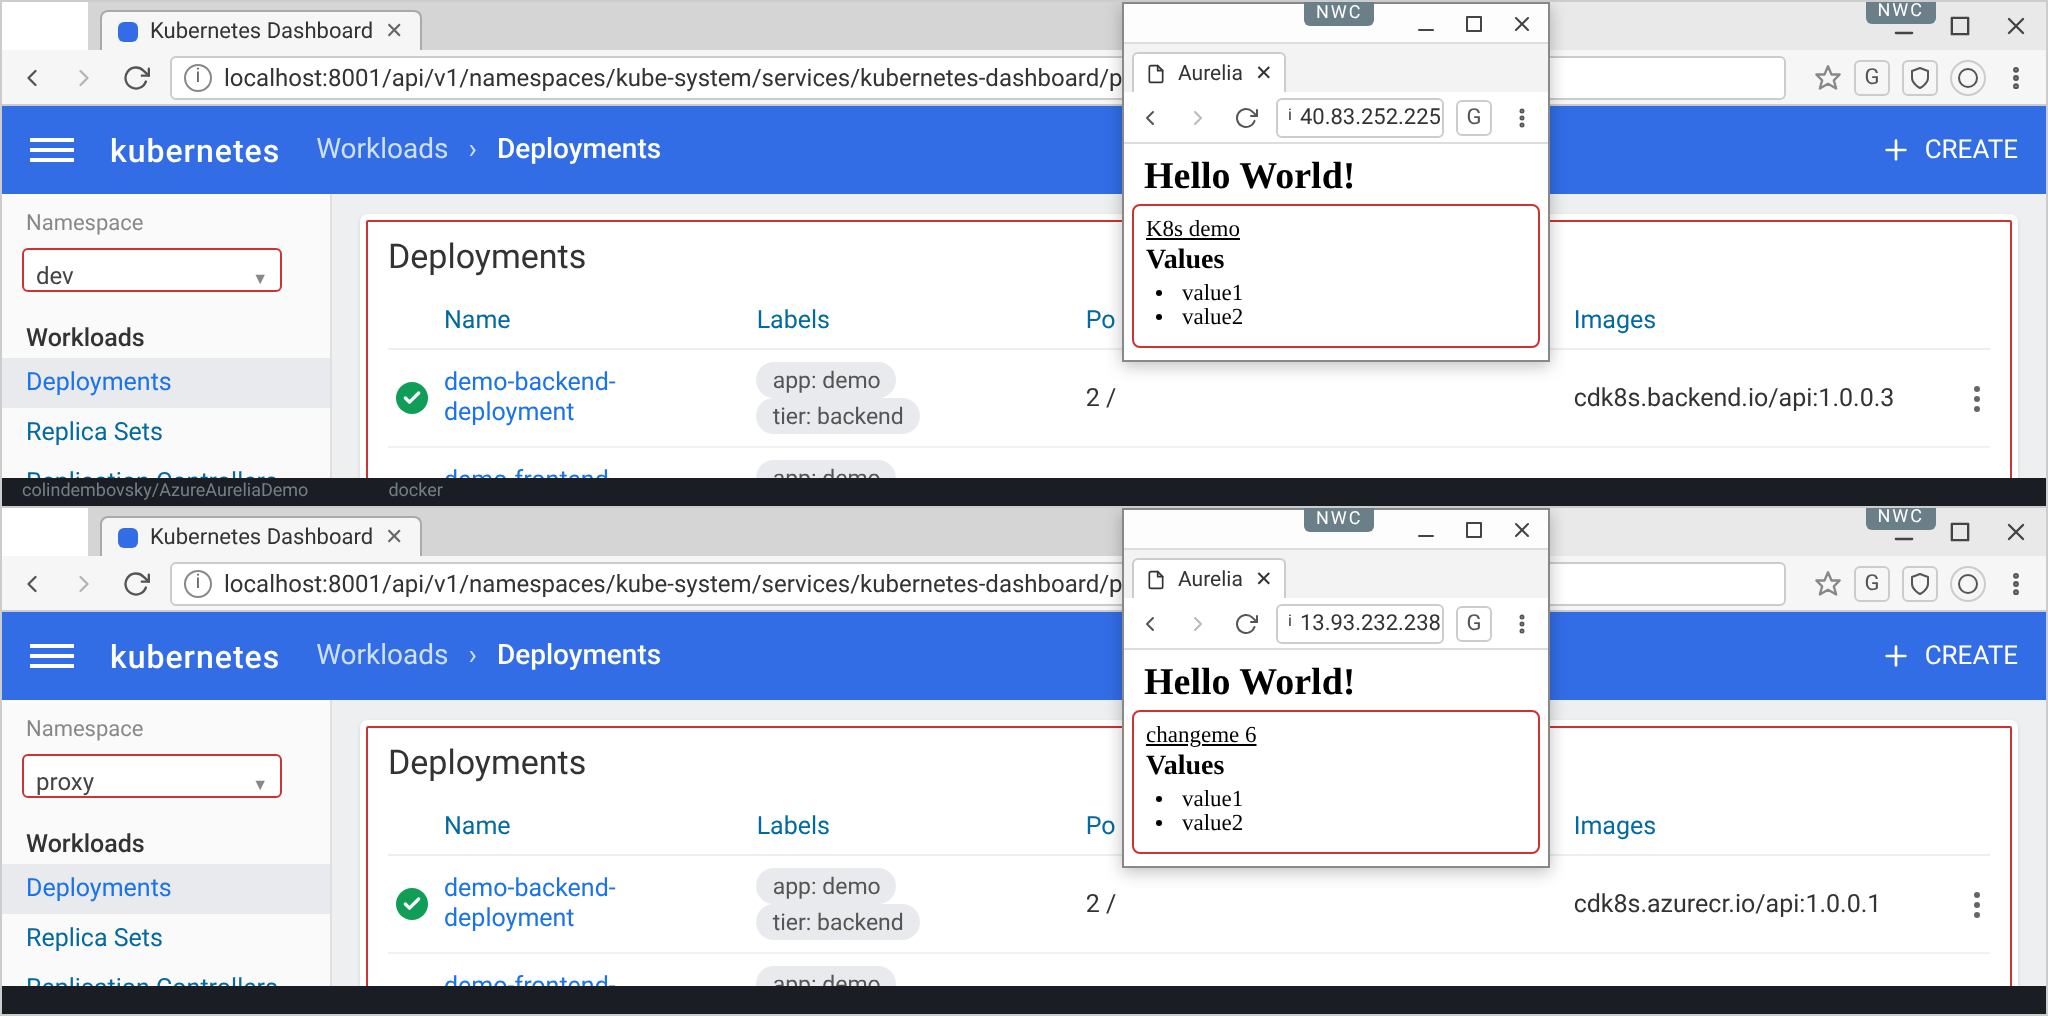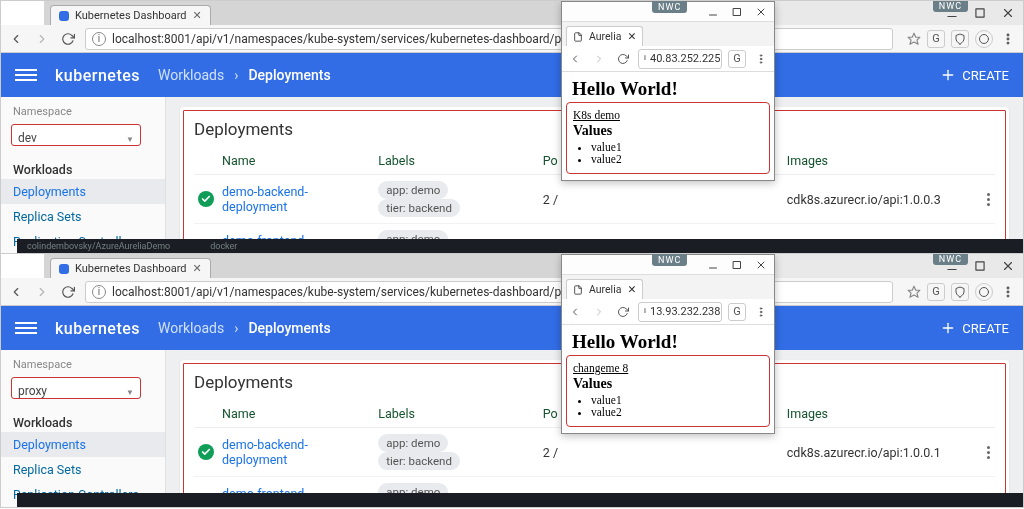--- a/index.html
+++ b/index.html
@@ -41,21 +41,21 @@
   .ns-label{ font-size:11px; color:#888; padding:2px 12px;}
   .ns-select{ margin:4px 24px 10px 10px; height:22px; border:1.5px solid #c33; border-radius:3px; display:flex; align-items:flex-end; justify-content:space-between; padding:0 6px; font-size:12px; color:#444; background:#fff;}
   .side-head{ font-size:12.5px; font-weight:500; color:#333; padding:6px 12px 2px 12px;}
   .side-item{ font-size:12.5px; color:#0369a1; padding:5px 12px; cursor:pointer;}
   .side-item.sel{ background:#e8eaed; color:#1a73e8;}
 
   .content{ flex:1; padding:10px 14px; }
   .card{ background:#fff; border-radius:2px; box-shadow:0 1px 2px rgba(0,0,0,.12); padding:10px 14px;}
   .card h2{ margin:2px 0 8px 0; font-size:17px; font-weight:400;}
   table{ width:100%; border-collapse:collapse; font-size:12.5px;}
-  th{ text-align:left; font-weight:400; color:#14532d; padding:6px 4px; border-bottom:1px solid #eee;}
+  th{ text-align:left; font-weight:400; color:#0369a1; padding:6px 4px; border-bottom:1px solid #eee;}
   td{ padding:6px 4px; border-bottom:1px solid #f2f2f2; vertical-align:middle;}
   .ok-dot{width:16px;height:16px;border-radius:50%;background:#0f9d58;display:inline-flex;align-items:center;justify-content:center;}
   .ok-dot svg{color:#fff;}
   .link{ color:#1a73e8; cursor:pointer;}
   .chip{ display:inline-block; background:#e8eaed; border-radius:10px; padding:2px 8px; font-size:11.5px; color:#555; margin-right:4px;}
   .row-menu{ width:4px; display:flex; flex-direction:column; gap:2px; margin-left:auto;}
   .row-menu span{width:3px;height:3px;background:#666;border-radius:50%;}
   .redbox-card { outline:1.5px solid #c33; border-radius:4px; outline-offset:-4px;}
 
   
@@ -67,21 +67,21 @@
   .mini-nav{ height:26px; border-bottom:1px solid #ddd; display:flex; align-items:center; padding:0 4px; gap:6px;}
   .mini-omni{ flex:1; height:20px; border:1px solid #ccc; border-radius:3px; display:flex; align-items:center; padding:0 5px; font-size:11px; gap:4px; overflow:hidden;}
   .mini-body{ padding:6px 10px 6px 10px; font-family:"Times New Roman", serif; color:#000;}
   .mini-body h1{ font-size:19px; margin:0 0 4px 0; font-weight:700;}
   .mini-redbox{ border:1.5px solid #c33; border-radius:4px; padding:4px 6px 6px 6px; margin-top:-2px; margin-left:-6px; margin-right:-6px;}
   .mini-body h3{ font-size:14px; margin:2px 0 2px 0; font-weight:700;}
   .mini-body p{ font-size:11.5px; margin:2px 0;text-decoration:underline;}
   .mini-body ul{ margin:2px 0 2px 18px; padding:0; font-size:11.5px;}
 
   
-  .term-strip{ position:absolute; bottom:0; left:16px; right:0; height:14px; background:#1a1d23; color:#9aa; font-size:9px; padding-left:10px; display:flex; align-items:center; gap:40px; z-index:1;}
+  .term-strip{ position:absolute; bottom:0; left:0; right:0; height:14px; background:#1a1d23; color:#9aa; font-size:9px; padding-left:10px; display:flex; align-items:center; gap:40px; z-index:1;}
   .term-strip span{opacity:.7}
 
   .star{ color:#888; font-size:14px;}
 </style>
 </head>
 <body>
 
 <div class="stack" id="stack">
   <div class="pane-wrap">
 
@@ -213,21 +213,21 @@
             <tbody>
     <tr>
       <td style="width:22px"><span class="ok-dot">
                       <svg width="10" height="10" viewBox="0 0 24 24" fill="none" stroke="currentColor" stroke-width="4" stroke-linecap="round" stroke-linejoin="round">
                         <polyline points="20 6 9 17 4 12"></polyline>
                       </svg>
                     </span></td>
       <td><span class="link">demo-backend-deployment</span></td>
       <td><span class="chip">app: demo</span><span class="chip">tier: backend</span></td>
       <td style="width:28px"><span>2 /</span></td>
-      <td style="padding-left:220px"><span>cdk8s.azurecr.io/api:1.0.0.3</span></td>
+      <td style="padding-left:220px"><span>cdk8s.backend.io/api:1.0.0.3</span></td>
       <td style="width:20px">
                     <div class="row-menu">
                       <span></span>
                       <span></span>
                       <span></span>
                     </div>
                   </td>
     </tr>
     <tr>
       <td style="width:22px"><span class="ok-dot">
@@ -569,21 +569,21 @@
             <svg width="12" height="12" viewBox="0 0 24 24" fill="none" stroke="currentColor" stroke-width="2" stroke-linecap="round" stroke-linejoin="round">
               <circle cx="12" cy="5" r="1.5"></circle>
               <circle cx="12" cy="12" r="1.5"></circle>
               <circle cx="12" cy="19" r="1.5"></circle>
             </svg>
           </div>
       </div>
       <div class="mini-body">
         <h1>Hello World!</h1>
         <div class="mini-redbox">
-          <p>changeme 8</p>
+          <p>changeme 6</p>
           <h3>Values</h3>
           <ul>
               <li>value1</li>
               <li>value2</li>
             </ul>
         </div>
       </div>
     </div>
 
   </div>

